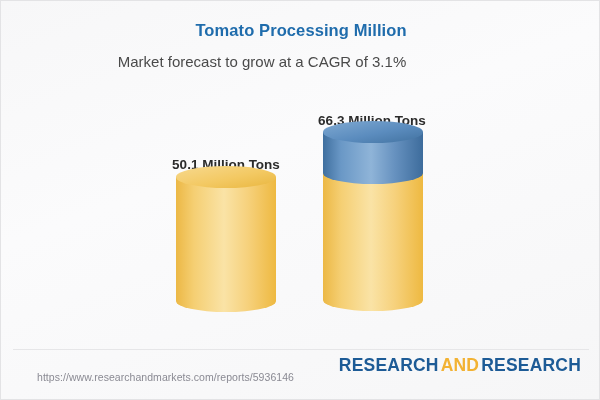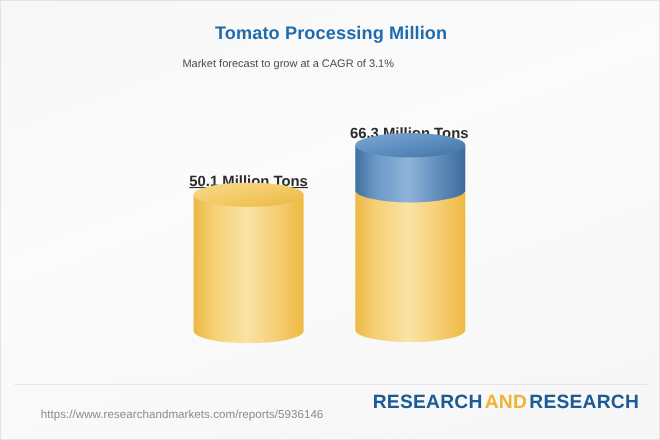--- a/index.html
+++ b/index.html
@@ -31,21 +31,21 @@
     font-weight: bold;
     color: #1f6cac;
     letter-spacing: 0.1px;
   }
   .subtitle {
     position: absolute;
     left: 0;
     top: 52px;
     width: 522px;
     text-align: center;
-    font-size: 10px;
+    font-size: 15px;
     color: #4a4a4a;
   }
 
   
   .plot {
     position: absolute;
     left: 0;
     top: 0;
     width: 600px;
     height: 348px;
@@ -117,21 +117,21 @@
 </head>
 <body>
 
 <div id="infographic">
 
   <div class="title">Tomato Processing Million</div>
   <div class="subtitle">Market forecast to grow at a CAGR of 3.1%</div>
 
   <div class="plot">
 
-    <div class="bar-label" style="left:115px; top:139px;text-decoration:underline;">50.1 Million Tons</div>
+    <div class="bar-label" style="left:115px; top:139px;">50.1 Million Tons</div>
 
     <svg class="cylinder" style="left:174px; top:165px;" width="102" height="146" viewBox="0 0 102 146">
       <defs>
         <linearGradient id="goldBody25" x1="0" y1="0" x2="1" y2="0">
           <stop offset="0%" stop-color="#ecb845"></stop>
           <stop offset="18%" stop-color="#f5cf73"></stop>
           <stop offset="48%" stop-color="#fae3a6"></stop>
           <stop offset="72%" stop-color="#f6d17c"></stop>
           <stop offset="100%" stop-color="#eeb941"></stop>
         </linearGradient>

